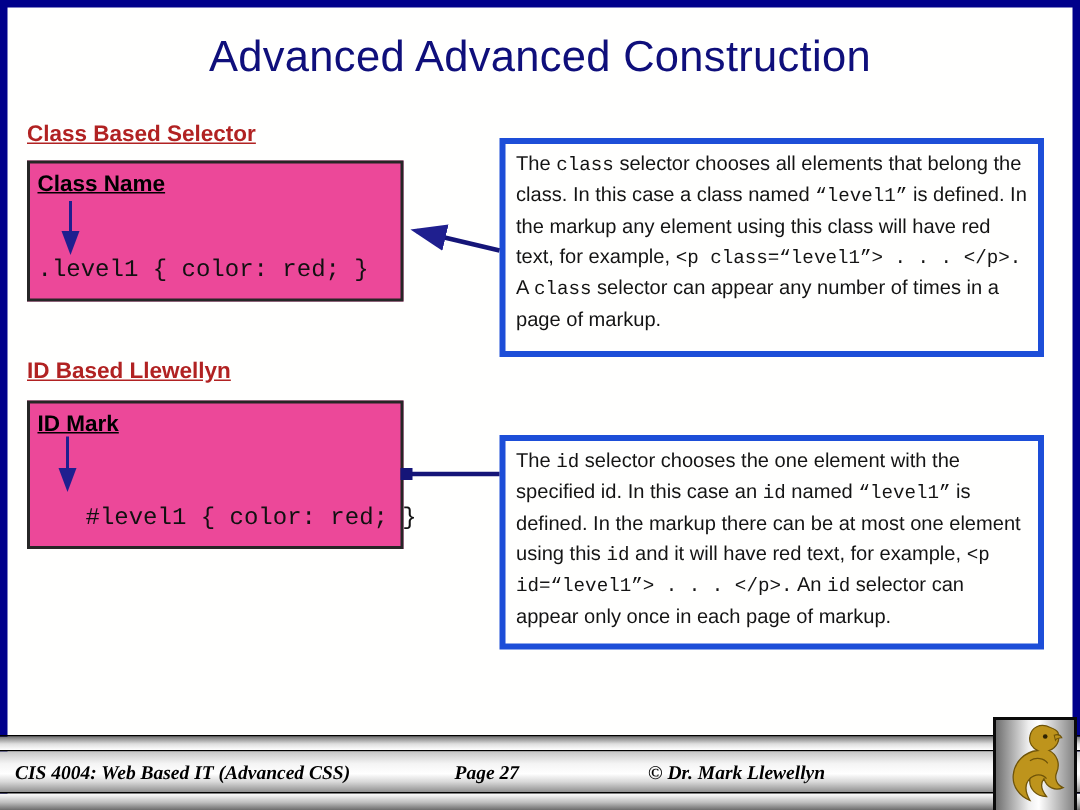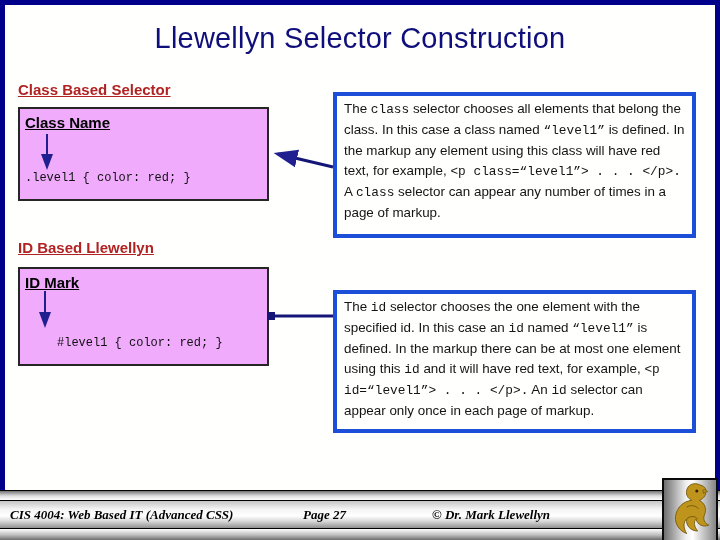--- a/index.html
+++ b/index.html
@@ -19,32 +19,32 @@
   }
   .section-heading{
     position:absolute;left:18px;
     font-size:15px;font-weight:bold;color:#B12222;
     text-decoration:underline;z-index:2;
   }
   #heading-class{top:81px;}
   #heading-id{top:239px;}
   .diagram-box{
     position:absolute;left:18px;width:247px;
-    background:#f0abfc;border:2px solid #262626;z-index:2;
+    background:#ec4899;border:2px solid #262626;z-index:2;
   }
   #box-class{top:107px;height:90px;}
   #box-id{top:267px;height:95px;}
   .box-label{
     position:absolute;left:5px;top:5px;
     font-size:15px;font-weight:bold;color:#000;text-decoration:underline;
   }
   .box-code{
     position:absolute;left:5px;
     font-family:"Liberation Mono","DejaVu Sans Mono",monospace;
-    font-size:12px;color:#111;white-space:nowrap;text-align:center;
+    font-size:16px;color:#111;white-space:nowrap;text-align:center;
   }
   #box-class .box-code{top:62px;}
   #box-id .box-code{top:67px;margin-left:32px;}
   .explain-box{
     position:absolute;left:333px;width:363px;box-sizing:border-box;
     background:#fffffe;border:4px solid #1d4ed8;
     padding:3px 7px 2px 7px;
     font-size:13.4px;line-height:20px;color:#141414;z-index:2;
   }
   #explain-class{top:92px;height:146px;}
@@ -81,21 +81,21 @@
     border:2px solid #0a0a0a;border-bottom:none;box-sizing:border-box;
     background:linear-gradient(to right,#6f6f6f,#efefef 42%,#ffffff 55%,#848484);
     display:flex;align-items:center;justify-content:center;
   }
 </style>
 </head>
 <body>
 
 <div class="border-frame"></div>
 
-<div class="slide-title">Llewellyn Selector Construction</div>
+<div class="slide-title">Advanced Advanced Construction</div>
 
 <div class="section-heading" id="heading-class">Class Based Selector</div>
 
 <div class="diagram-box" id="box-class">
   <span class="box-label">Class Name</span>
   <span class="box-code">.level1 { color: red; }</span>
 </div>
 
 <div class="explain-box" id="explain-class"><span>The </span><span class="mono">class</span><span> selector chooses all elements that belong the class.  In this case a class named </span><span class="mono">“level1”</span><span>  is defined.  In the markup any element using this class will have red text, for example, </span><span class="mono">&lt;p class=“level1”&gt; . . . &lt;/p&gt;.</span><span>  A </span><span class="mono">class</span><span> selector can appear any number of times in a page of markup.</span></div>
 

